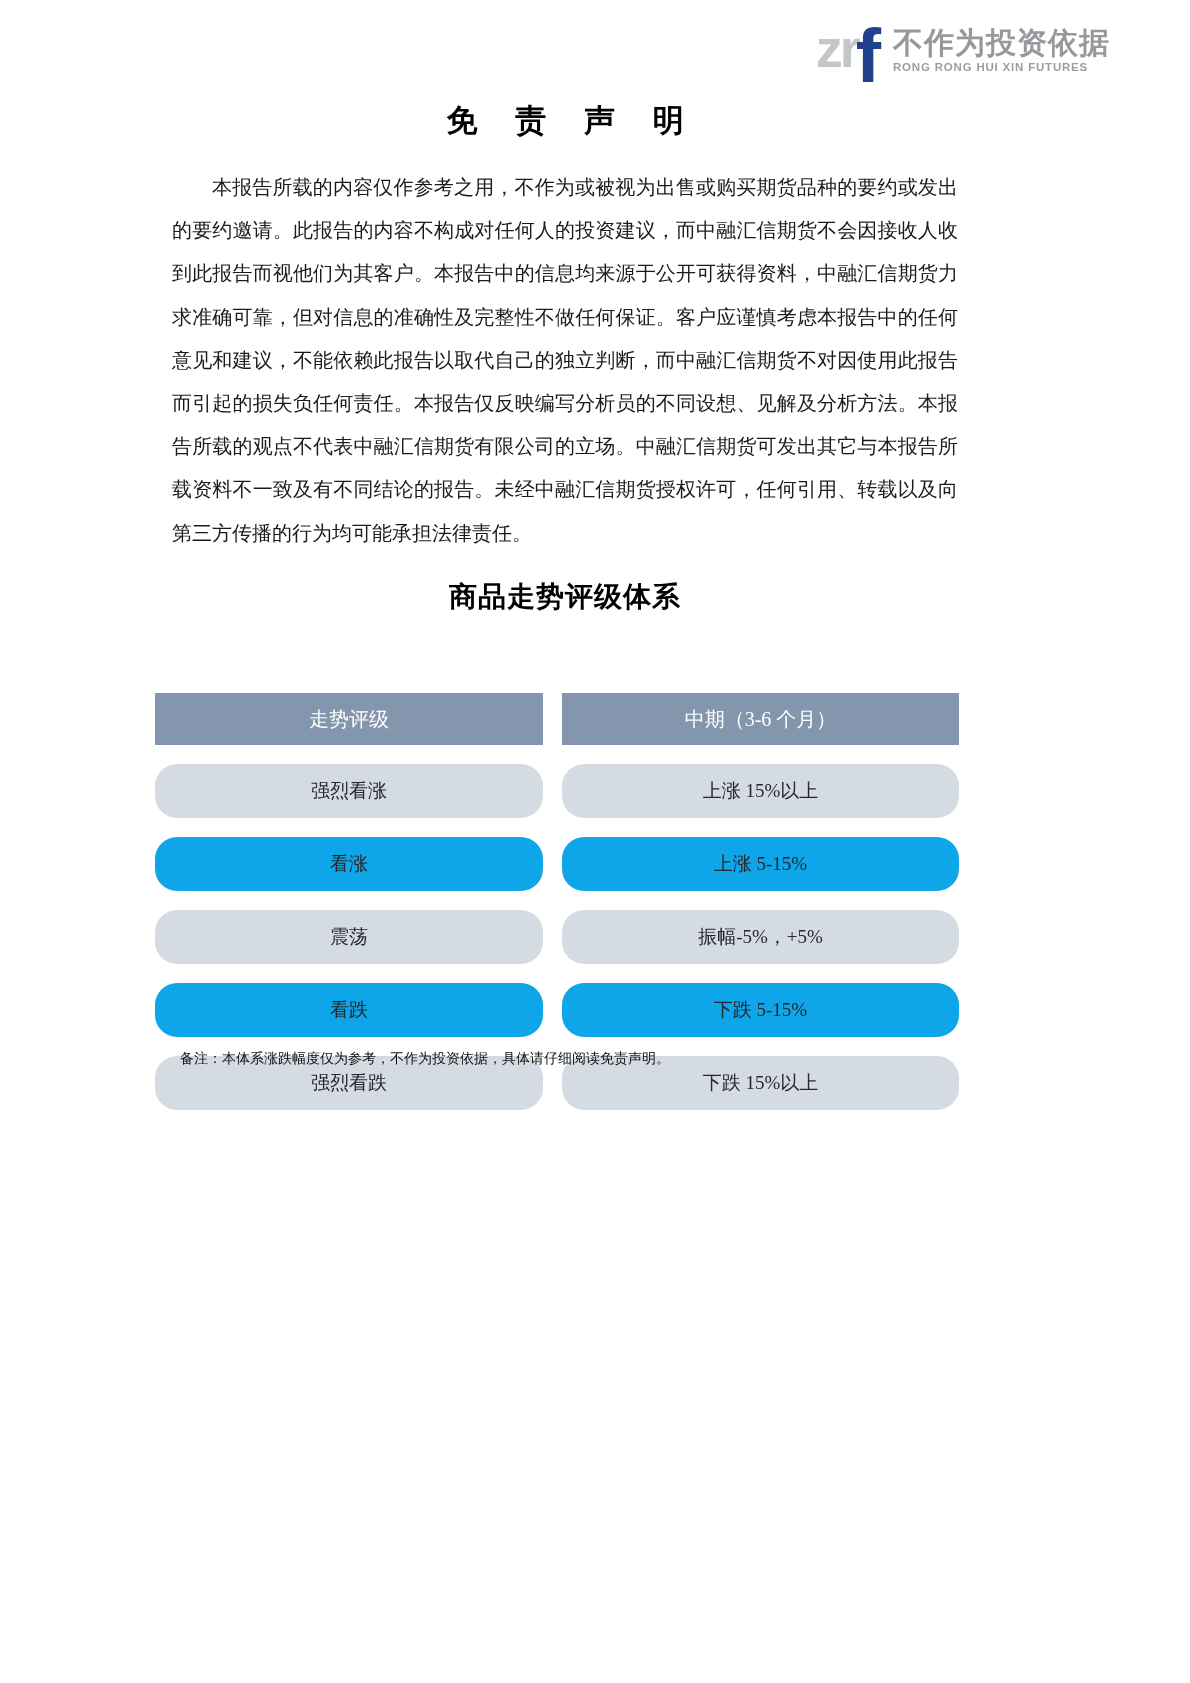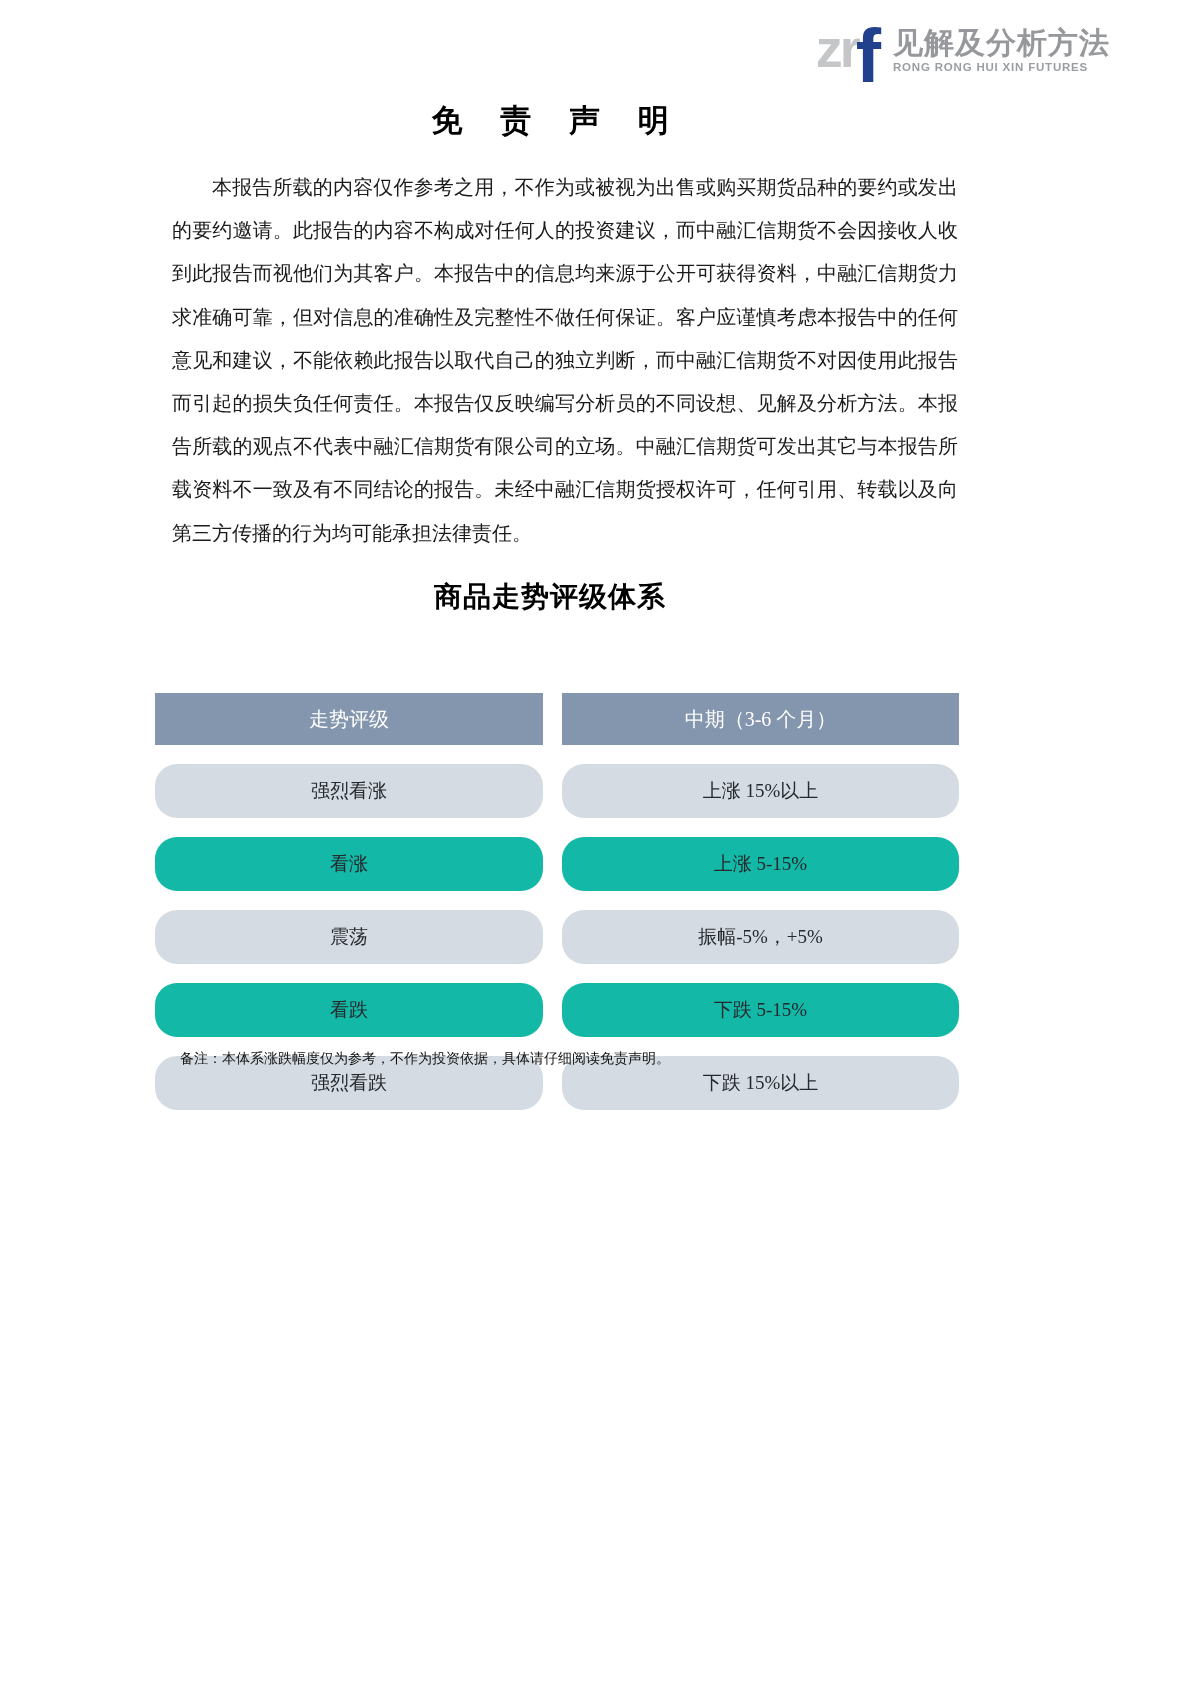--- a/index.html
+++ b/index.html
@@ -37,21 +37,21 @@
     font-size:30px; font-weight:bold; letter-spacing:1px;
     color:#96989b; line-height:1.1;
   }
   .logo-en {
     font-family:"Liberation Sans","DejaVu Sans",sans-serif;
     font-size:11.5px; font-weight:bold; letter-spacing:0.8px;
     color:#9b9ea1; margin-top:2px;
   }
 
   
-  .content-center { position:absolute; left:155px; width:790px; text-align:center; }
+  .content-center { position:absolute; left:170px; width:790px; text-align:center; }
 
   .doc-title {
     top:100px;
     margin:0; font-size:31px; font-weight:bold;
     letter-spacing:15px; text-indent:15px;
     color:#000;
   }
 
   .disclaimer {
     position:absolute; top:166px; left:172px; width:786px;
@@ -77,21 +77,21 @@
   }
   .rating-table .cell {
     display:flex; align-items:center; justify-content:center;
   }
   .rating-table .th {
     background:#8496ad; color:#ffffff;
     height:52px; font-size:20px;
   }
   .rating-table .td { height:54px; font-size:19px; color:#24292e;border-radius:22px; }
   .rating-table .row-gray { background:#d5dbe2; }
-  .rating-table .row-blue { background:#14b8a6; }
+  .rating-table .row-blue { background:#0ea5e9; }
 
   .table-note {
     position:absolute; top:1050px; left:180px;
     font-size:14px; color:#111;
   }
 
   .footer-note {
     position:absolute; top:1612px; left:172px; width:786px;
     font-size:12px; color:#8e9aa9;
   }
@@ -100,21 +100,21 @@
 <body>
 
 <div class="page">
 
   <div class="logo">
     <div class="logo-mark">
       <span class="logo-zr">zr</span>
       <span class="logo-f">f</span>
     </div>
     <div class="logo-text">
-      <div class="logo-cn">见解及分析方法</div>
+      <div class="logo-cn">不作为投资依据</div>
       <div class="logo-en">RONG RONG HUI XIN FUTURES</div>
     </div>
   </div>
 
   <h1 class="doc-title content-center">免 责 声 明</h1>
 
   <p class="disclaimer">本报告所载的内容仅作参考之用，不作为或被视为出售或购买期货品种的要约或发出的要约邀请。此报告的内容不构成对任何人的投资建议，而中融汇信期货不会因接收人收到此报告而视他们为其客户。本报告中的信息均来源于公开可获得资料，中融汇信期货力求准确可靠，但对信息的准确性及完整性不做任何保证。客户应谨慎考虑本报告中的任何意见和建议，不能依赖此报告以取代自己的独立判断，而中融汇信期货不对因使用此报告而引起的损失负任何责任。本报告仅反映编写分析员的不同设想、见解及分析方法。本报告所载的观点不代表中融汇信期货有限公司的立场。中融汇信期货可发出其它与本报告所载资料不一致及有不同结论的报告。未经中融汇信期货授权许可，任何引用、转载以及向第三方传播的行为均可能承担法律责任。</p>
 
   <h2 class="section-title content-center">商品走势评级体系</h2>
 

